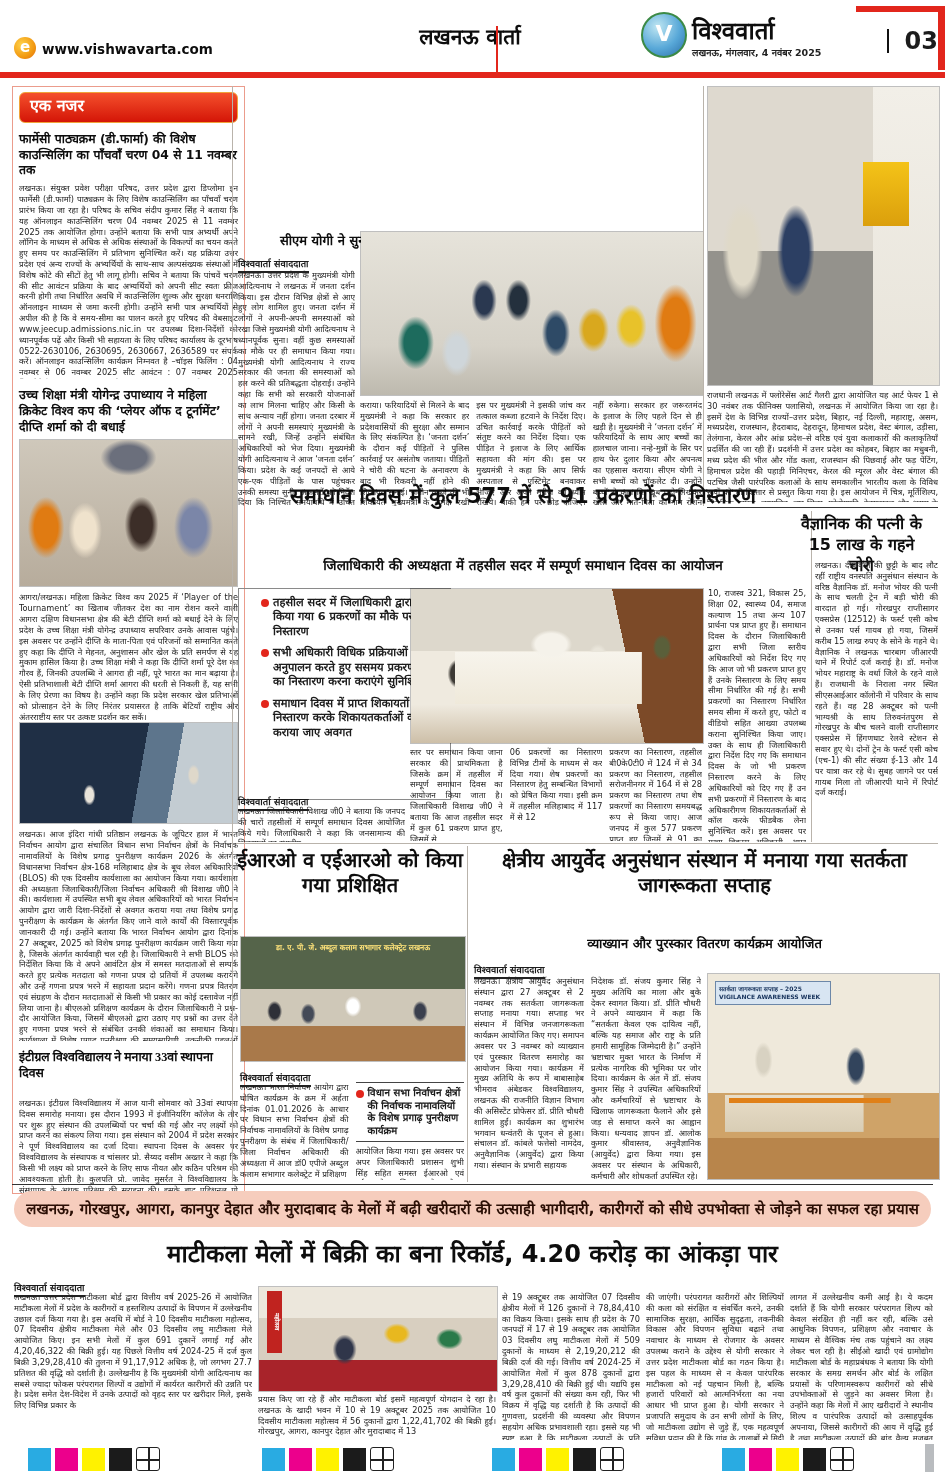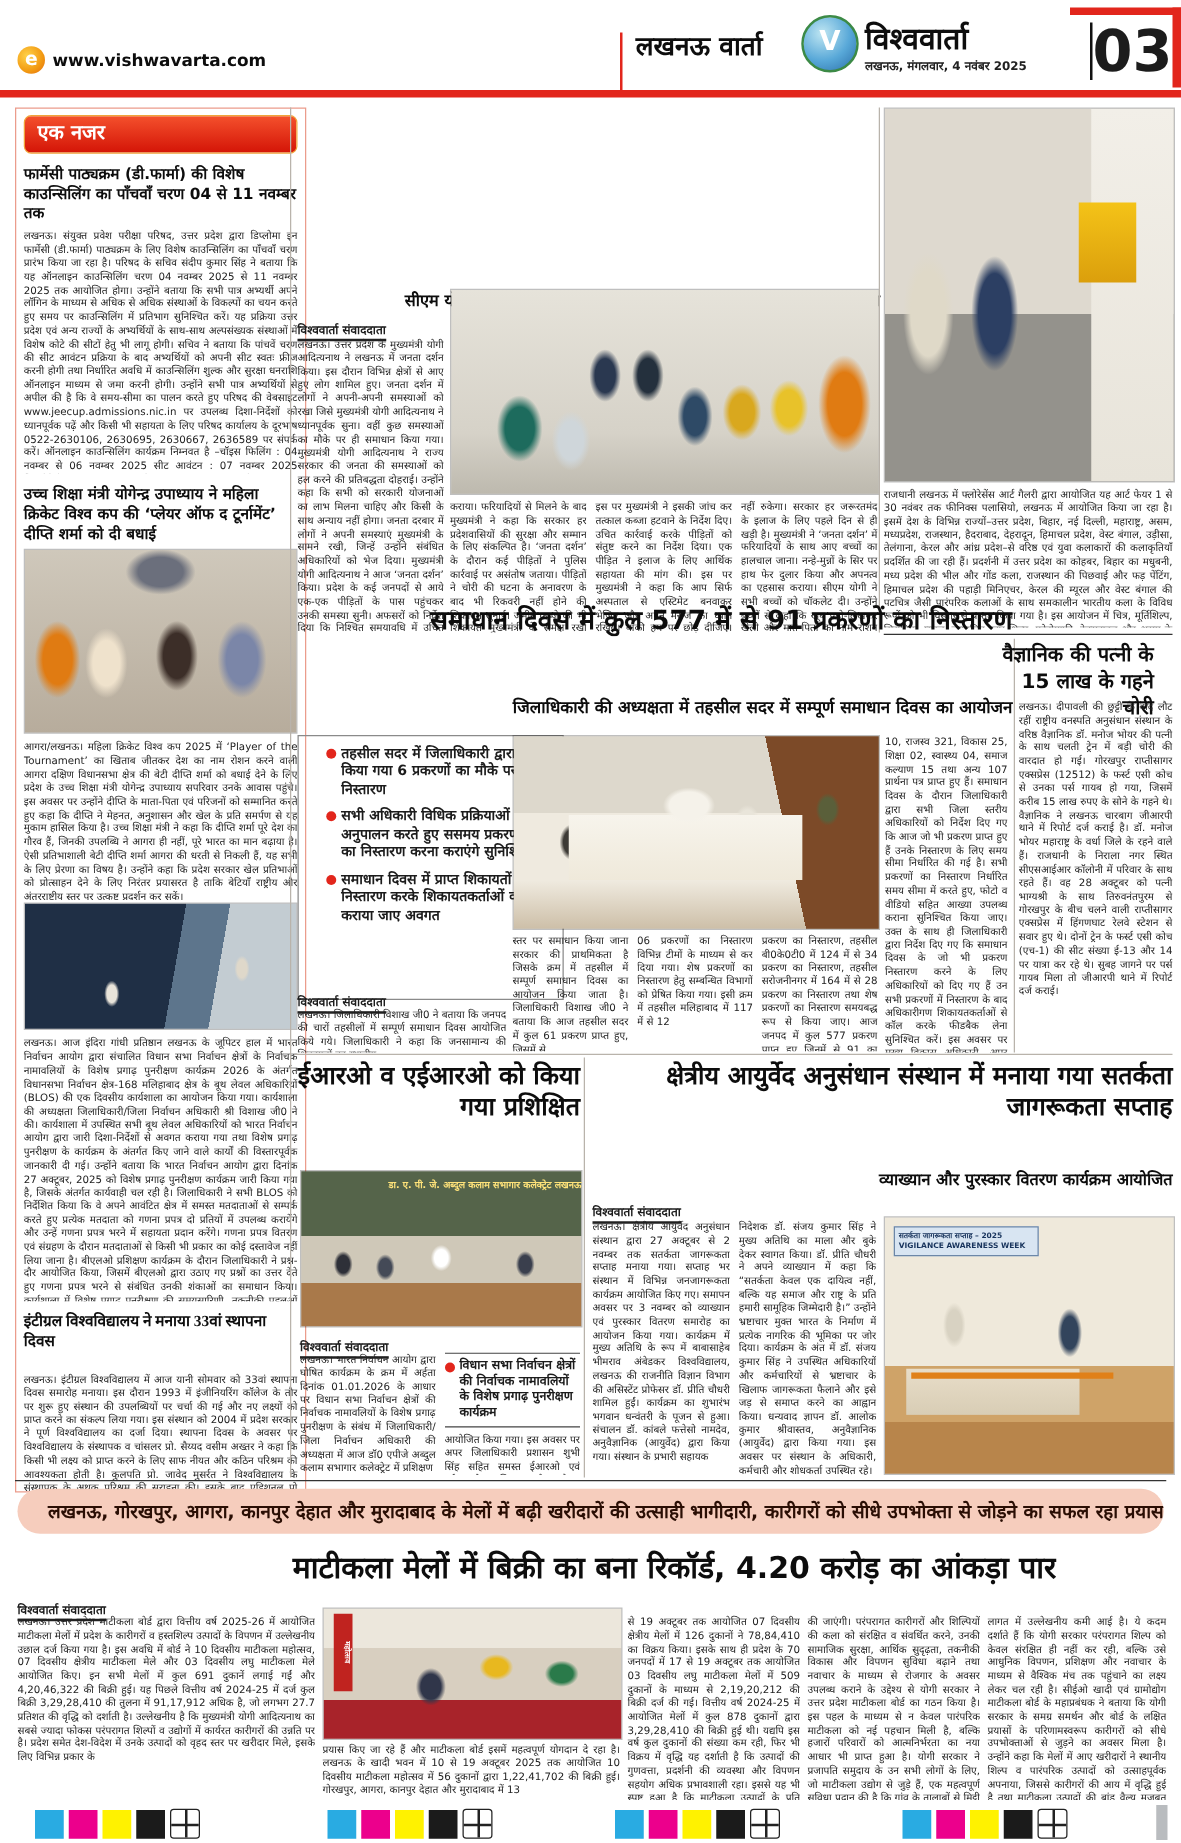--- a/index.html
+++ b/index.html
@@ -14,40 +14,40 @@
   .hrule{height:1px;background:#b9b3ab;}
   .cols{display:flex;gap:7px;}
   .cols>.c{flex:1;overflow:hidden;}
   .dot{display:inline-block;width:8px;height:8px;border-radius:50%;background:#e2261c;flex:0 0 8px;margin-top:3px;margin-right:4px;}
   .bullet-item{display:flex;font-size:11.3px;font-weight:bold;line-height:1.28;margin-bottom:7px;text-align:left;}
   .regmark{position:relative;width:22px;height:22px;border:1.5px solid #222;border-radius:3px;background:#fff;}
   .regmark::before{content:"";position:absolute;left:50%;top:0;width:1.5px;height:100%;background:#222;}
   .regmark::after{content:"";position:absolute;top:50%;left:0;height:1.5px;width:100%;background:#222;}
   .sq{width:23px;height:23px;display:inline-block;}
   .calgroup{display:flex;gap:4px;align-items:center;}
-  .center{text-align:right;}
+  .center{text-align:center;}
 </style>
 </head>
 <body>
 
 <div id="page">
 
   <div class="abs" style="left:14px;top:37px;width:22px;height:22px;border-radius:50%;background:radial-gradient(circle at 35% 35%,#ffd24a,#f29a12 60%,#e2680d);color:#fff;font-weight:bold;font-size:15px;text-align:center;line-height:21px;">e</div>
   <div class="abs hl" style="left:42px;top:41px;font-size:13.5px;">www.vishwavarta.com</div>
 
   <div class="abs hl center" style="left:330px;top:22px;width:280px;font-size:21px;">लखनऊ वार्ता</div>
 
   <div class="abs" style="left:496px;top:26px;width:2px;height:48px;background:#e2261c;"></div>
 
   <div class="abs" style="left:641px;top:12px;width:42px;height:42px;border-radius:50%;background:radial-gradient(circle at 35% 30%,#bfe6f2,#58a8d8 55%,#2a6ea8);border:2px solid #3c8a46;color:#fff;font-weight:bold;font-size:22px;text-align:center;line-height:40px;">V</div>
   <div class="abs hl" style="left:692px;top:13px;font-size:24px;">विश्ववार्ता</div>
   <div class="abs" style="left:692px;top:46px;font-size:9.5px;font-weight:bold;color:#222;">लखनऊ,  मंगलवार, 4 नवंबर 2025</div>
 
   <div class="abs" style="left:856px;top:6px;width:82px;height:58px;border-top:6px solid #e2261c;border-right:11px solid #e2261c;display:flex;align-items:center;justify-content:flex-end;">
-    <span style="border-left:2.5px solid #111;padding-left:0;font-size:46px;font-weight:bold;line-height:1;">03</span>
+    <span style="border-left:2.5px solid #111;padding-left:16px;font-size:24px;font-weight:bold;line-height:1;">03</span>
   </div>
 
   <div class="abs" style="left:0;top:72px;width:945px;height:6px;background:#e2261c;"></div>
 
   <div class="abs" style="left:12px;top:86px;width:219px;height:1096px;border:1px solid #eb9c8c;padding:5px 6px;overflow:hidden;">
     <div style="height:29px;border-radius:6px;background:linear-gradient(180deg,#f4502c,#d41507);border:1.5px solid #f0a43a;color:#fff;font-weight:bold;font-size:16px;line-height:26px;padding-left:10px;">एक नजर</div>
 
     <div class="hl" style="font-size:12.3px;line-height:1.28;margin:9px 0 4px;">फार्मेसी पाठ्यक्रम (डी.फार्मा) की विशेष काउन्सिलिंग का पाँचवाँ चरण 04 से 11 नवम्बर तक</div>
     <div class="bt" style="max-height:196px;">लखनऊ। संयुक्त प्रवेश परीक्षा परिषद, उत्तर प्रदेश द्वारा डिप्लोमा इन फार्मेसी (डी.फार्मा) पाठ्यक्रम के लिए विशेष काउन्सिलिंग का पाँचवाँ चरण प्रारंभ किया जा रहा है। परिषद के सचिव संदीप कुमार सिंह ने बताया कि यह ऑनलाइन काउन्सिलिंग चरण 04 नवम्बर 2025 से 11 नवम्बर 2025 तक आयोजित होगा। उन्होंने बताया कि सभी पात्र अभ्यर्थी अपने लॉगिन के माध्यम से अधिक से अधिक संस्थाओं के विकल्पों का चयन करते हुए समय पर काउन्सिलिंग में प्रतिभाग सुनिश्चित करें। यह प्रक्रिया उत्तर प्रदेश एवं अन्य राज्यों के अभ्यर्थियों के साथ-साथ अल्पसंख्यक संस्थाओं में विशेष कोटे की सीटों हेतु भी लागू होगी। सचिव ने बताया कि पांचवें चरण की सीट आवंटन प्रक्रिया के बाद अभ्यर्थियों को अपनी सीट स्वतः फ्रीज करनी होगी तथा निर्धारित अवधि में काउन्सिलिंग शुल्क और सुरक्षा धनराशि ऑनलाइन माध्यम से जमा करनी होगी। उन्होंने सभी पात्र अभ्यर्थियों से अपील की है कि वे समय-सीमा का पालन करते हुए परिषद की वेबसाइट www.jeecup.admissions.nic.in पर उपलब्ध दिशा-निर्देशों को ध्यानपूर्वक पढ़ें और किसी भी सहायता के लिए परिषद कार्यालय के दूरभाष 0522-2630106, 2630695, 2630667, 2636589 पर संपर्क करें। ऑनलाइन काउन्सिलिंग कार्यक्रम निम्नवत है –चॉइस फिलिंग : 04 नवम्बर से 06 नवम्बर 2025 सीट आवंटन : 07 नवम्बर 2025 सिक्योरिटी शुल्क जमा एवं दस्तावेज सत्यापन: 08 नवम्बर से 10 नवम्बर 2025 सीट वापसी की अंतिम तिथि : 10 नवम्बर 2025 ऑनलाइन रिपोर्टिंग की अंतिम तिथि: 11 नवम्बर 2025।</div>
 

